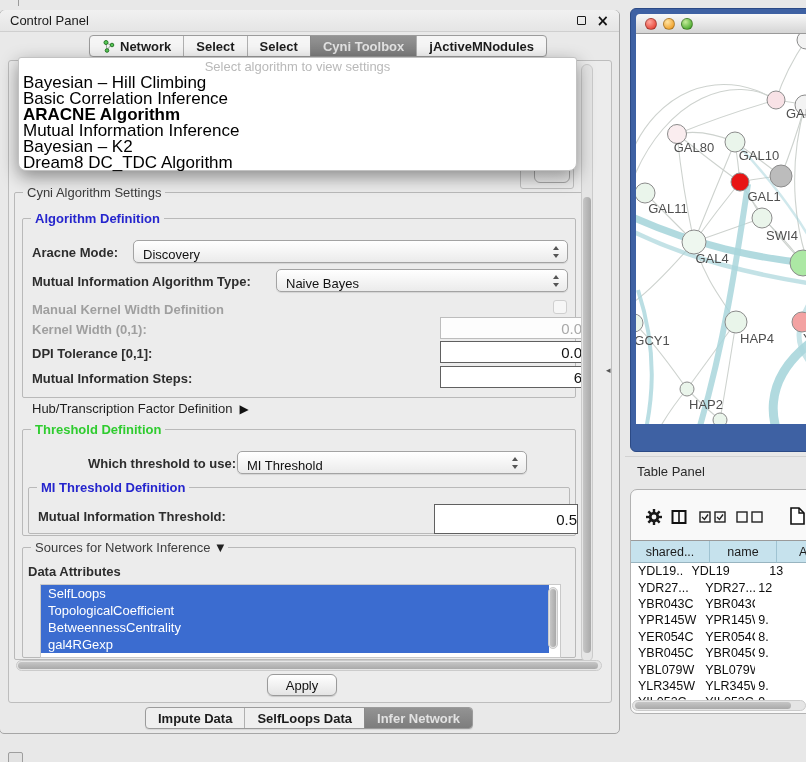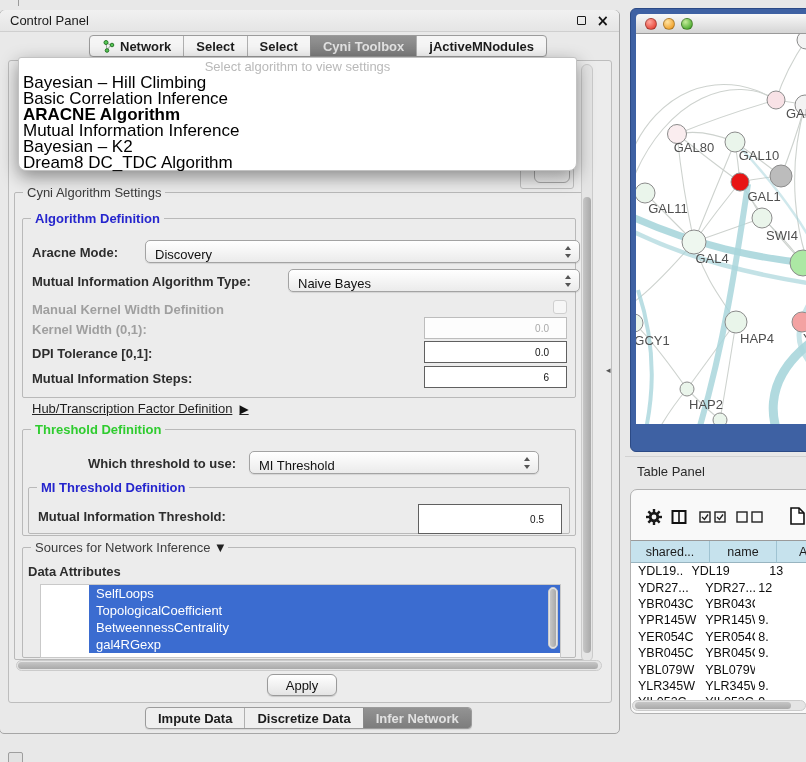--- a/index.html
+++ b/index.html
@@ -31,26 +31,26 @@
 
 
 .group { border:1px solid #b9b9b9; border-radius:2px; }
 .gtitle { position:absolute; top:-8px; left:8px; background:#ececec; padding:0 4px; font-size:13px; white-space:nowrap; color:#3c3c3c; }
 .gtitle.blue { color:#2525cd; font-weight:700; }
 .gtitle.green { color:#2fcc2f; font-weight:700; }
 
 .lbl { font-size:13px; font-weight:700; color:#2d2d2d; white-space:nowrap; }
 .lbl.dis { color:#9f9f9f; }
 
-.combo { background:linear-gradient(#ffffff,#ebebeb); border:1px solid #a3a3a3; border-radius:5px; display:flex; align-items:center; padding:5px 20px 0 9px; font-size:13px; color:#111; box-shadow:0 1px 1px rgba(0,0,0,.1);margin-left:12px; }
+.combo { background:linear-gradient(#ffffff,#ebebeb); border:1px solid #a3a3a3; border-radius:5px; display:flex; align-items:center; padding:5px 20px 0 9px; font-size:13px; color:#111; box-shadow:0 1px 1px rgba(0,0,0,.1); }
 .spin { position:absolute; right:7px; top:50%; margin-top:-6px; width:7px; height:12px; }
 .spin::before { content:""; position:absolute; top:0; left:0; border-left:3.5px solid transparent; border-right:3.5px solid transparent; border-bottom:4.5px solid #555; }
 .spin::after { content:""; position:absolute; bottom:0; left:0; border-left:3.5px solid transparent; border-right:3.5px solid transparent; border-top:4.5px solid #555; }
 
-.field { background:#fff; border:1.5px solid #606060; display:flex; align-items:center; justify-content:flex-end; padding:0 17px; font-size:10px; color:#111; }
+.field { background:#fff; border:1.5px solid #606060; display:flex; align-items:center; justify-content:flex-end; padding:0 0; font-size:15px; color:#111;margin-left:16px; }
 .field.dis { border:1px solid #bdbdbd; color:#a9a9a9; background:#fdfdfd; }
 .checkbox { width:14px; height:14px; border:1.5px solid #cfcfcf; border-radius:3px; background:#f6f6f6; }
 
 
 .attr-list { background:#ffffff; border:1px solid #c9c9c9; overflow:hidden; }
 .attr-item { height:17px; line-height:17px; padding-left:7px; font-size:13px; color:#000; width:508px; }
 .attr-item.selected { background:#3b6cd0; color:#fff; }
 
 
 .sb-v { background:#e5e5e5; border:1px solid #cbcbcb; border-radius:6px; }
@@ -159,21 +159,21 @@
   </div>
   <div class="abs lbl dis" style="left:32px;top:302px;">Manual Kernel Width Definition</div>
   <div class="abs checkbox" style="left:553px;top:300px;"></div>
   <div class="abs lbl dis" style="left:32px;top:322px;">Kernel Width (0,1):</div>
   <div class="abs field dis" style="left:424px;top:317px;width:143px;height:22px;">0.0</div>
   <div class="abs lbl" style="left:32px;top:346px;">DPI Tolerance [0,1]:</div>
   <div class="abs field" style="left:424px;top:341px;width:143px;height:22px;">0.0</div>
   <div class="abs lbl" style="left:32px;top:371px;">Mutual Information Steps:</div>
   <div class="abs field" style="left:424px;top:366px;width:143px;height:22px;">6</div>
 
-  <div class="abs" style="left:32px;top:401px;display:flex;align-items:flex-end;gap:7px;text-decoration:underline;">
+  <div class="abs" style="left:32px;top:401px;display:flex;align-items:flex-end;gap:7px;">
     <span class="lbl" style="font-weight:400;color:#1f1f1f;">Hub/Transcription Factor Definition</span>
     <span class="glyph" style="font-size:12px;color:#111;">▶</span>
   </div>
 
   <div class="abs group" style="left:22px;top:429px;width:554px;height:107px;">
     <span class="gtitle green">Threshold Definition</span>
   </div>
   <div class="abs lbl" style="left:88px;top:456px;">Which threshold to use:</div>
   <div class="abs combo" style="left:237px;top:451px;width:290px;height:23px;">
     <span>MI Threshold</span>
@@ -185,21 +185,21 @@
   <div class="abs lbl" style="left:38px;top:509px;">Mutual Information Threshold:</div>
   <div class="abs field" style="left:418px;top:504px;width:144px;height:30px;">0.5</div>
 
   <div class="abs group" style="left:22px;top:547px;width:554px;height:111px;">
     <span class="gtitle" style="display:flex;align-items:center;gap:6px;">
       <span>Sources for Network Inference</span>
       <span class="glyph" style="font-size:10px;color:#222;">▼</span>
     </span>
   </div>
   <div class="abs lbl" style="left:28px;top:564px;">Data Attributes</div>
-  <div class="abs attr-list" style="left:40px;top:584px;width:521px;height:74px;padding-left:48px;" id="attrList">
+  <div class="abs attr-list" style="left:40px;top:584px;width:521px;height:74px;" id="attrList">
       <div class="attr-item selected">SelfLoops</div>
       <div class="attr-item selected">TopologicalCoefficient</div>
       <div class="attr-item selected">BetweennessCentrality</div>
       <div class="attr-item selected">gal4RGexp</div>
     </div>
   <div class="abs sb-v" style="left:548px;top:587px;width:10px;height:62px;">
       <div class="th" style="top:1px;height:58px;"></div>
     </div>
 
   <div class="abs sb-v" style="left:581px;top:64px;width:12px;height:598px;">
@@ -209,21 +209,21 @@
       <div class="th" style="left:1px;width:580px;"></div>
     </div>
 
   <div class="abs btn" style="left:267px;top:674px;width:70px;height:22px;">Apply</div>
 
   <div class="abs tab-bar" style="left:145px;top:707px;background:#efefef;" id="bottomTabs">
       <div class="seg">
         <span>Impute Data</span>
       </div>
       <div class="seg">
-        <span>Discretize Data</span>
+        <span>SelfLoops Data</span>
       </div>
       <div class="seg selected">
         <span>Infer Network</span>
       </div>
     </div>
 
   <div class="abs popup" style="left:18px;top:57px;width:559px;height:114px;">
     <div class="pop-hint">Select algorithm to view settings</div>
     <div id="popItems">
         <div class="pop-item">Bayesian – Hill Climbing</div>

